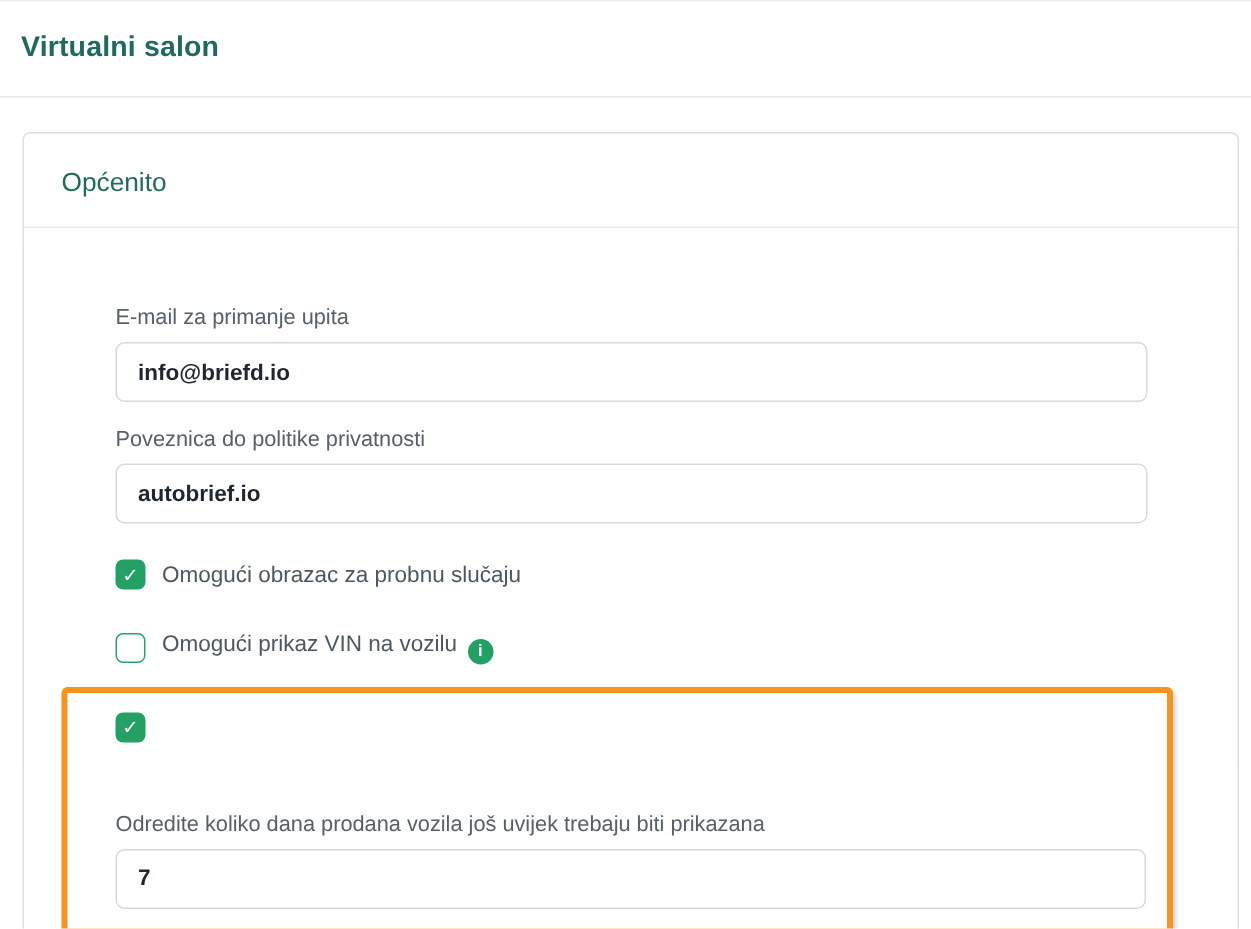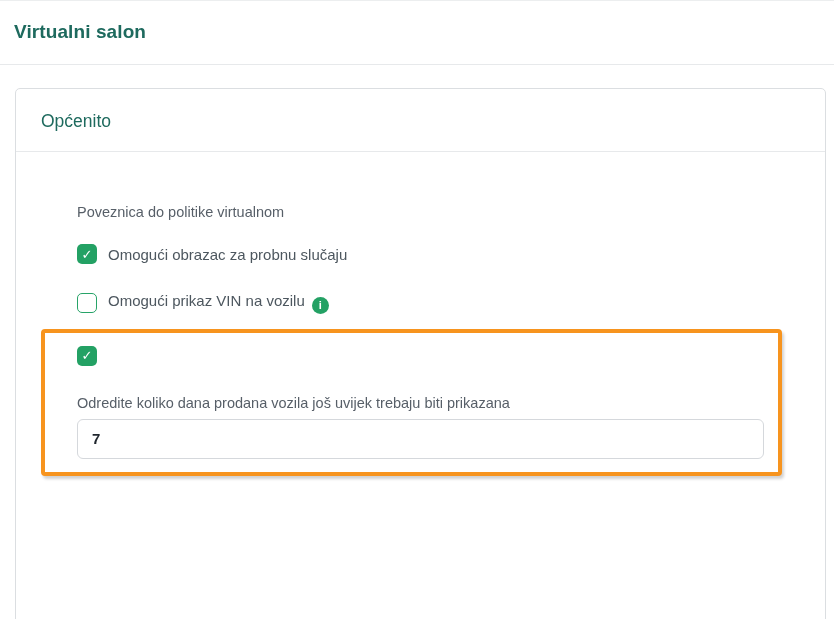--- a/index.html
+++ b/index.html
@@ -115,39 +115,44 @@
     vertical-align:-3px;
   }
   .highlight-box{
     margin:15px -17px 0 -36px;
     border:4px solid var(--orange);
     border-radius:4px;
     padding:13px 14px 13px 32px;
     box-shadow:2px 3px 3px rgba(0,0,0,0.18);
     background:#fff;
   }
-  .highlight-box .field-group{margin-top:29px;}
+  .highlight-box .field-group{margin-top:47px;}
 </style>
 </head>
 <body>
 
 <div class="topbar">
   <h1 class="page-title">Virtualni salon</h1>
 </div>
 
 <div class="card">
   <div class="card-header">
     <h2 class="section-heading">Općenito</h2>
   </div>
 
   <div class="card-body">
 
+    <div class="field-group">
+      <label class="field-label">E-mail za primanje upita</label>
+      <input class="text-input" type="text" value="info@briefd.io" style="">
+    </div>
 
     <div class="field-group">
-      <label class="field-label">Poveznica do politike virtualnom</label>
+      <label class="field-label">Poveznica do politike privatnosti</label>
+      <input class="text-input" type="text" value="autobrief.io" style="">
     </div>
 
     <div class="checkbox-row cb-row-1">
       <span class="checkbox checked" role="checkbox" aria-checked="true">
         <span>✓</span>
       </span>
       <span>Omogući obrazac za probnu slučaju</span>
     </div>
 
     <div class="checkbox-row cb-row-2">

